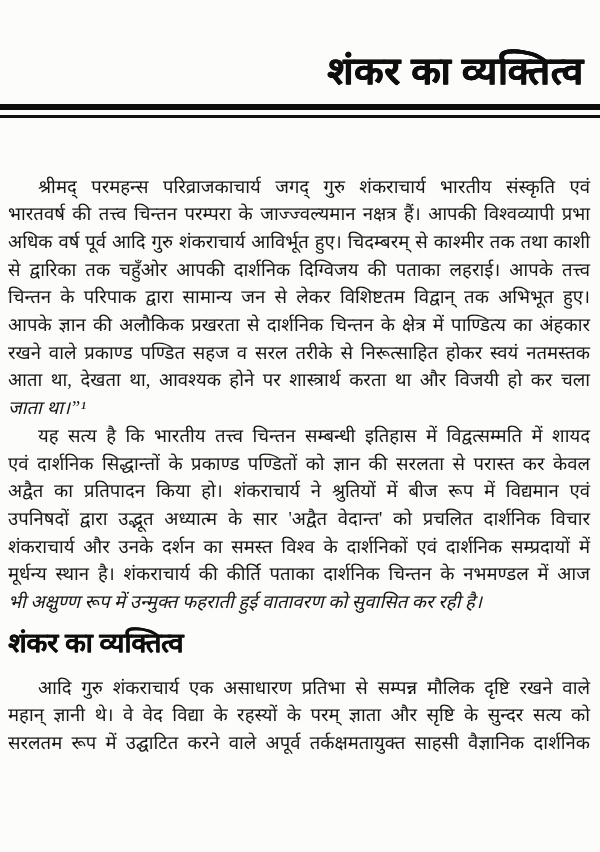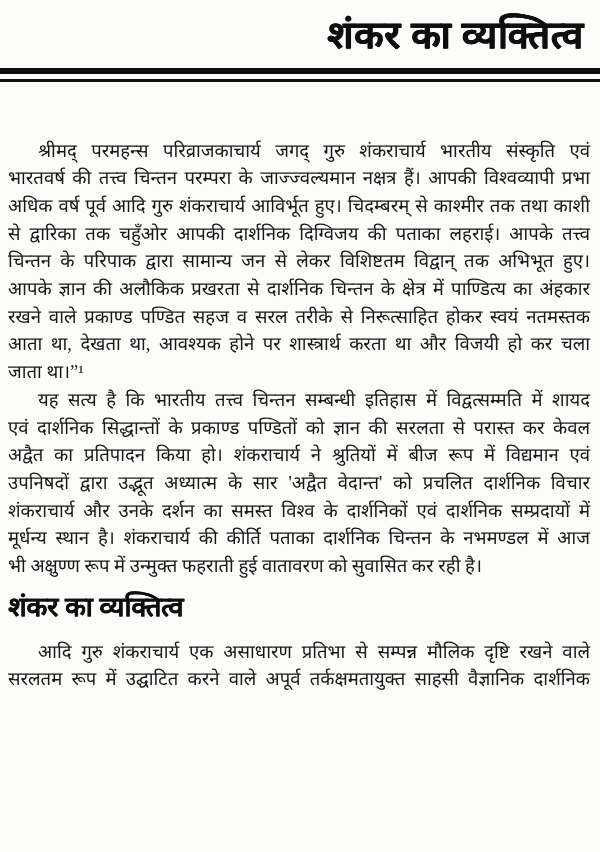--- a/index.html
+++ b/index.html
@@ -13,20 +13,21 @@
     overflow: hidden;
     background: #fcfcfa;
     color: #161616;
     font-family: "Liberation Serif", "DejaVu Sans", sans-serif;
     -webkit-font-smoothing: antialiased;
   }
   .page {
     position: relative;
     width: 600px;
     height: 632px;
+    margin-top: 36px;
   }
   
   .title-wrap {
     padding: 12px 16px 0 0;
     text-align: right;
   }
   .chapter-title {
     display: inline-block;
     font-size: 38px;
     line-height: 46px;
@@ -57,20 +58,21 @@
   .para { margin: 0; }
   .line {
     text-align: justify;
     text-align-last: justify;
     white-space: nowrap; 
   }
   .line.first-line { padding-left: 30px; }
   .line.short-last {
     text-align: right;
     text-align-last: left;
+    font-style: italic;
   }
   
   .section-heading {
     margin: 8px 0 14px 0;
     font-size: 27px;
     line-height: 36px;
     font-weight: bold;
     color: #0e0e0e;
     text-shadow: 0.4px 0 0 #0e0e0e;
   }
@@ -108,17 +110,18 @@
       <div class="line">उपनिषदों द्वारा उद्भूत अध्यात्म के सार 'अद्वैत वेदान्त' को प्रचलित दार्शनिक विचार</div>
       <div class="line">शंकराचार्य और उनके दर्शन का समस्त विश्व के दार्शनिकों एवं दार्शनिक सम्प्रदायों में</div>
       <div class="line">मूर्धन्य स्थान है। शंकराचार्य की कीर्ति पताका दार्शनिक चिन्तन के नभमण्डल में आज</div>
       <div class="line short-last">भी अक्षुण्ण रूप में उन्मुक्त फहराती हुई वातावरण को सुवासित कर रही है।</div>
     </div>
 
     <h2 class="section-heading">शंकर का व्यक्तित्व</h2>
 
     <div class="para">
       <div class="line first-line">आदि गुरु शंकराचार्य एक असाधारण प्रतिभा से सम्पन्न मौलिक दृष्टि रखने वाले</div>
+      <div class="line">महान् ज्ञानी थे। वे वेद विद्या के रहस्यों के परम् ज्ञाता और सृष्टि के सुन्दर सत्य को</div>
       <div class="line">सरलतम रूप में उद्घाटित करने वाले अपूर्व तर्कक्षमतायुक्त साहसी वैज्ञानिक दार्शनिक</div>
     </div>
 
   </div>
 </div>
 
 </body></html>

